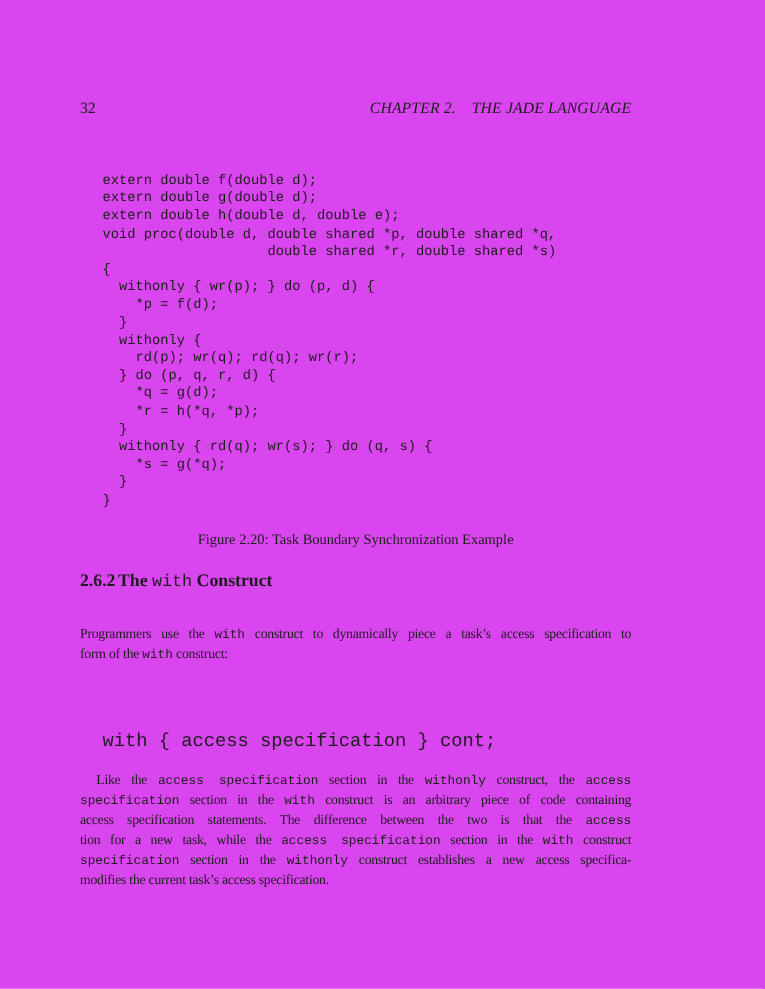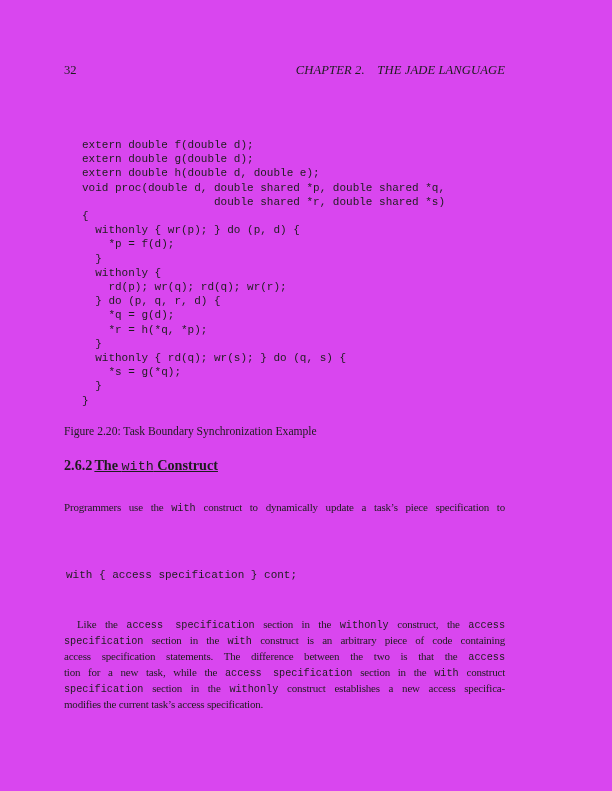--- a/index.html
+++ b/index.html
@@ -29,47 +29,48 @@
   .hdr {
     top: 63px;
     display: flex;
     justify-content: space-between;
     align-items: baseline;
     font-size: 12.6px;
   }
   .hdr .chap {
     font-style: italic;
     letter-spacing: 0.1px;
+    margin-top: 16px;
   }
   
   pre.codeblock {
     top: 122px;
     margin: 16px;
     left: 66px;
     font-family: "Liberation Mono", monospace;
     font-size: 11px;
     line-height: 14.2px;
     letter-spacing: 0px;
     white-space: pre;
   }
   
   .caption {
     top: 425px;
-    text-align: left;
+    text-align: center;
     font-size: 11.6px;
   }
   
   .heading {
     top: 457px;
     font-weight: bold;
     font-size: 14.2px;
     white-space: nowrap;
   }
   .heading .secnum { margin-right: 2px; }
-  .heading .rline { display: inline; text-align: right; text-decoration: underline; }
+  .heading .rline { display: inline; text-align: right; }
   .heading .tt {
     font-weight: normal;
     font-size: 13.4px;
   }
   
   .para {
     font-size: 11px;
     line-height: 15px;
     letter-spacing: -0.2px;
   }
@@ -89,23 +90,23 @@
   }
   .tt {
     font-family: "Liberation Mono", monospace;
     font-size: 10.2px;
     letter-spacing: 0px;
   }
   
   pre.syntax {
     top: 569px;
     left: 66px;
-    margin: 0;
+    margin: 16px;
     font-family: "Liberation Mono", monospace;
-    font-size: 11px;
+    font-size: 15px;
     white-space: pre;
   }
 </style>
 </head>
 <body>
 
 <div class="page">
 
   <div class="col hdr">
     <span>32</span>
@@ -132,21 +133,22 @@
   }
 }</pre>
 
   <div class="col caption">Figure 2.20: Task Boundary Synchronization Example</div>
 
   <div class="col heading">
     <span class="secnum">2.6.2</span><span class="sectitle"><div class="rline rlast"><span class="rm">The </span><span class="tt">with</span><span class="rm"> Construct</span></div></span>
   </div>
 
   <div class="col para p1">
-      <div class="rline"><span class="rm">Programmers use the </span><span class="tt">with</span><span class="rm"> construct to dynamically update a task’s piece specification to</span></div>
+      <div class="rline"><span class="rm">Programmers use the </span><span class="tt">with</span><span class="rm"> construct to dynamically piece a task’s access specification to</span></div>
+      <div class="rline rlast"><span class="rm">form of the </span><span class="tt">with</span><span class="rm"> construct:</span></div>
     </div>
 
   <pre class="col syntax">with { access specification } cont;</pre>
 
   <div class="col para p2">
       <div class="rline rind"><span class="ind"></span><span class="rm">Like the </span><span class="tt">access specification</span><span class="rm"> section in the </span><span class="tt">withonly</span><span class="rm"> construct, the </span><span class="tt">access</span></div>
       <div class="rline"><span class="tt">specification</span><span class="rm"> section in the </span><span class="tt">with</span><span class="rm"> construct is an arbitrary piece of code containing</span></div>
       <div class="rline"><span class="rm">access specification statements.  The difference between the two is that the </span><span class="tt">access</span></div>
       <div class="rline"><span class="rm">tion for a new task, while the </span><span class="tt">access specification</span><span class="rm"> section in the </span><span class="tt">with</span><span class="rm"> construct</span></div>
       <div class="rline"><span class="tt">specification</span><span class="rm"> section in the </span><span class="tt">withonly</span><span class="rm"> construct establishes a new access specifica-</span></div>

